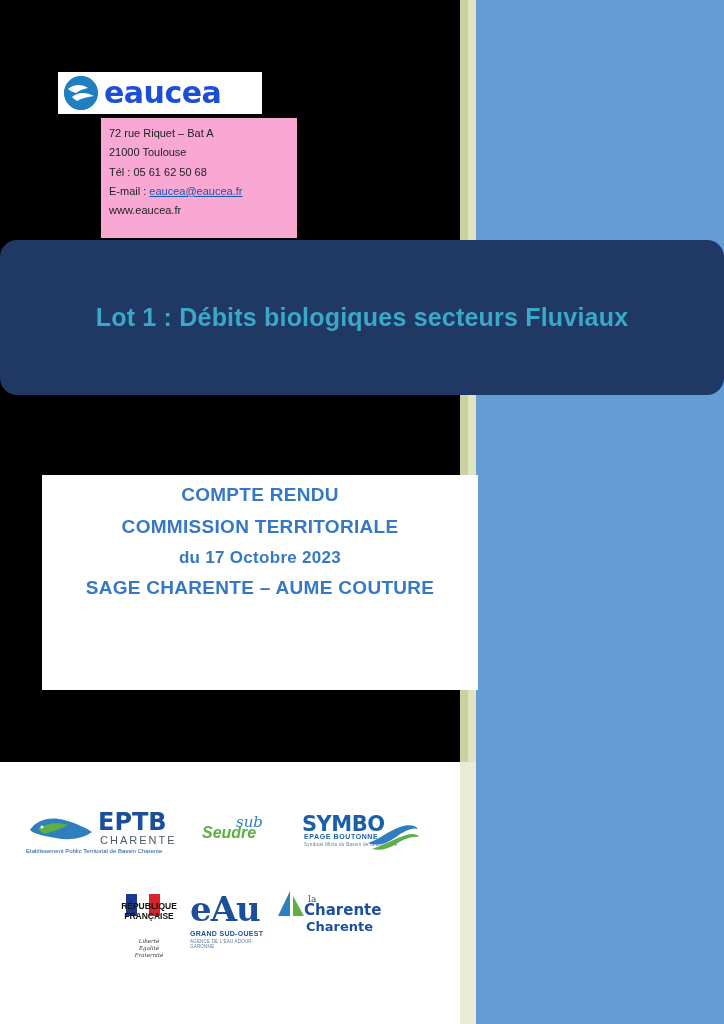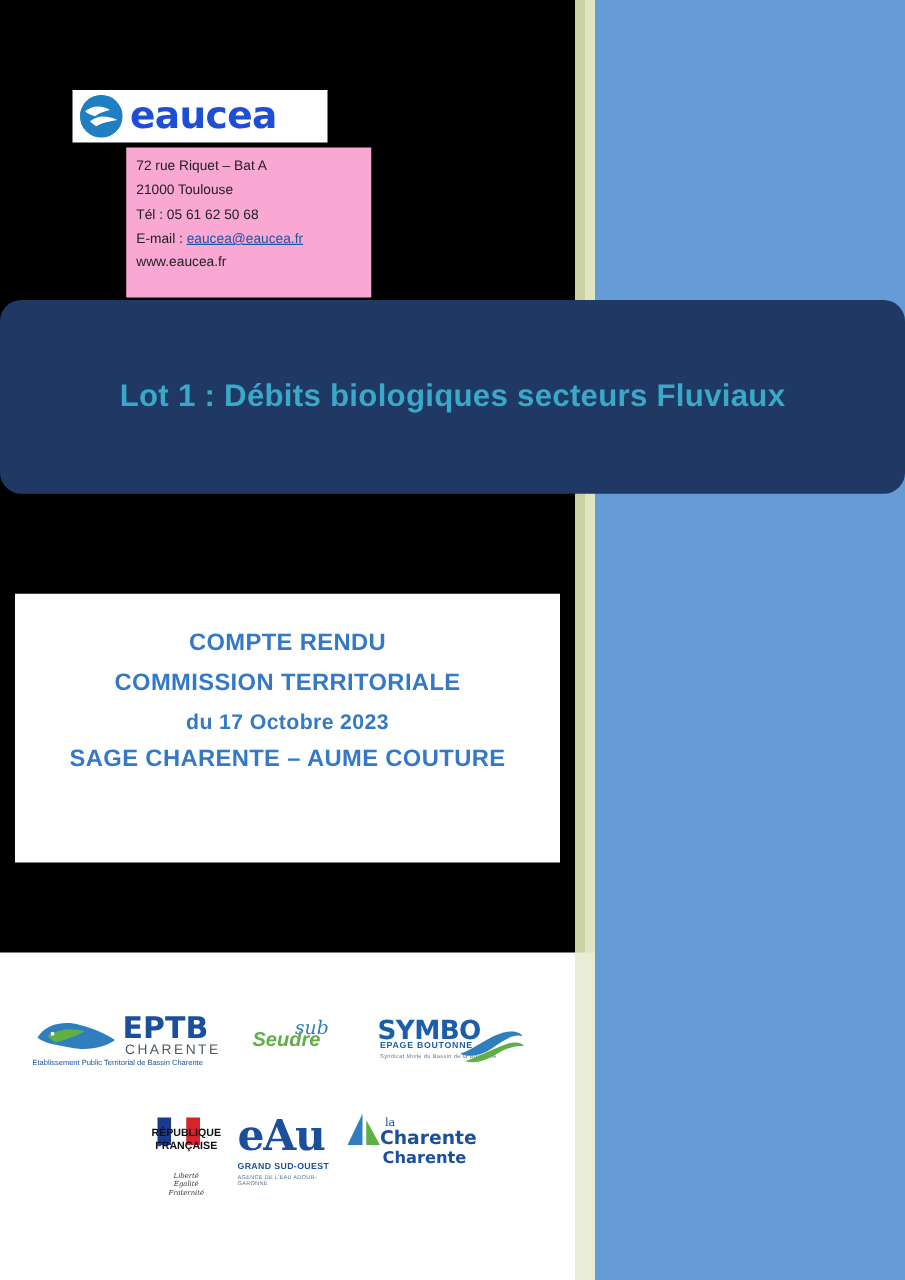--- a/index.html
+++ b/index.html
@@ -120,24 +120,24 @@
     font-size: 25px;
     font-weight: bold;
     color: #3aa8c8;
     white-space: nowrap;
     letter-spacing: 0.2px;
   }
 
   
   .cr-box {
     position: absolute;
-    left: 12px; top: 475px;
+    left: 42px; top: 475px;
     width: 436px; height: 215px;
     background: #ffffff;
-    padding-top: 24px;
+    padding-top: 4px;
     box-sizing: border-box;
     text-align: center;
   }
   .cr-box .cr-line {
     font-size: 19px;
     font-weight: bold;
     color: #3579c6;
     line-height: 1.7;
     letter-spacing: 0.3px;
   }

